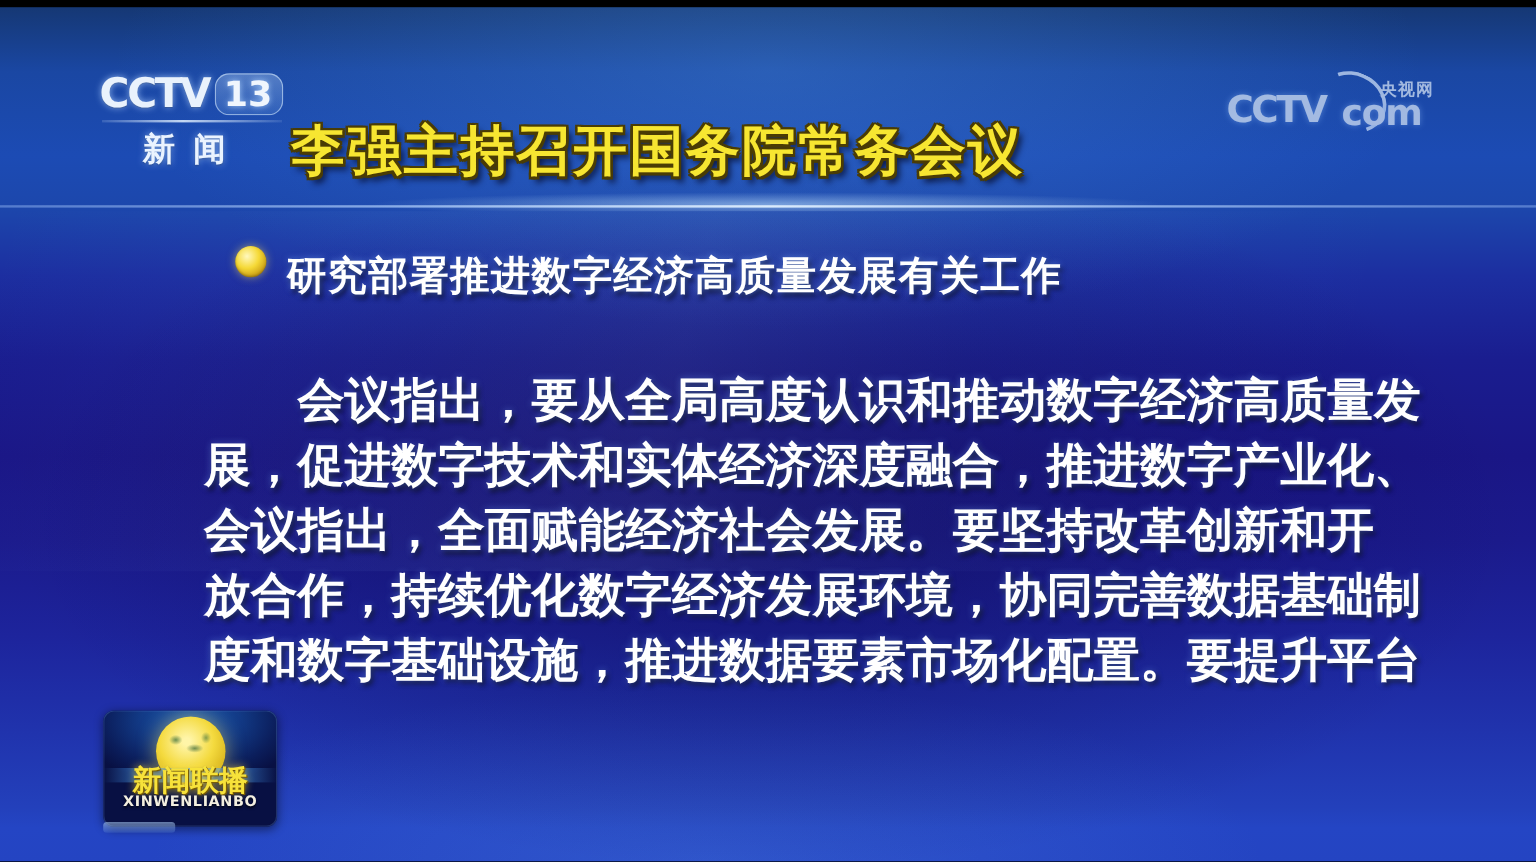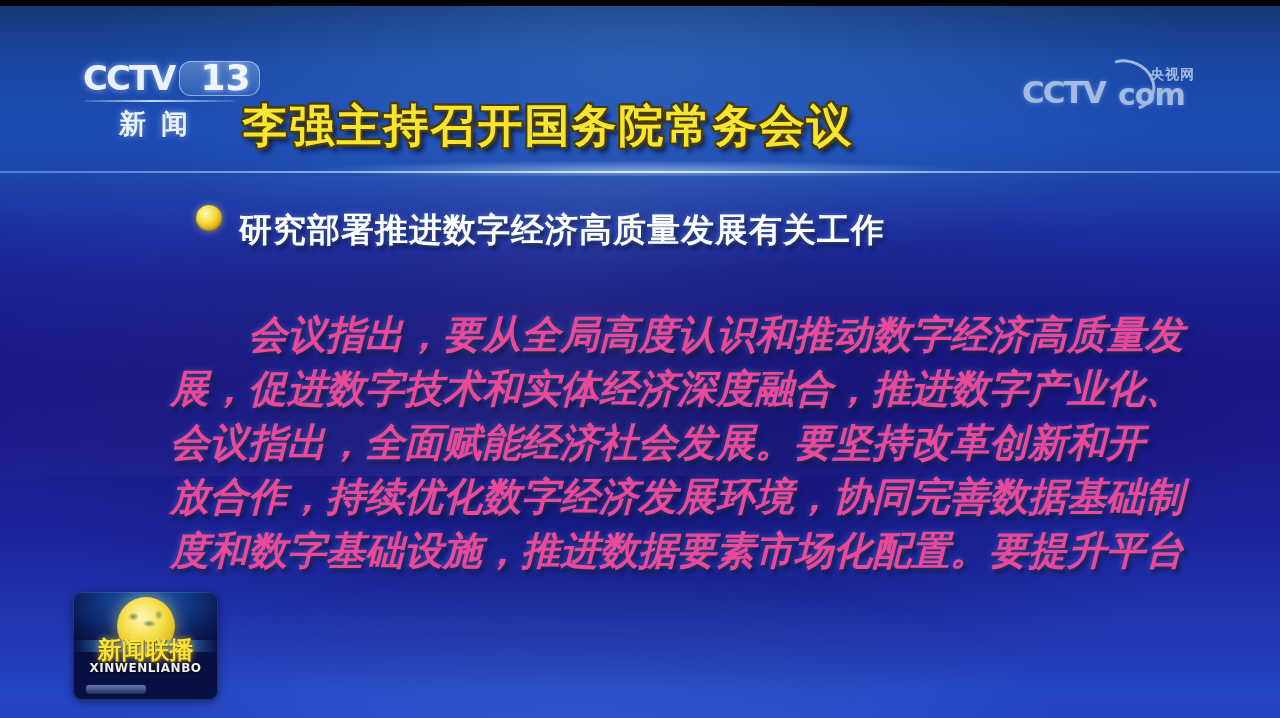--- a/index.html
+++ b/index.html
@@ -116,25 +116,25 @@
     font-family: "DejaVu Sans", "Liberation Sans", sans-serif;
     font-size: 34px;
     font-weight: bold;
     letter-spacing: -2px;
     color: #e9f2fc;
     text-shadow: 0 0 6px rgba(170,205,255,0.8), 0 1px 1px rgba(20,50,110,0.9);
     line-height: 36px;
   }
   .cctv-13-badge {
     margin-left: 5px;
-    padding: 0 9px 1px 21px;
+    padding: 0 9px 1px 7px;
     border-radius: 12px;
     background: linear-gradient(to bottom, rgba(190,220,255,0.34), rgba(110,160,225,0.20));
     box-shadow: inset 0 0 0 1px rgba(220,238,255,0.55);
-    font-size: 36px;
+    font-size: 29px;
     font-weight: bold;
     color: #f0f6fd;
     line-height: 34px;
     text-shadow: 0 0 5px rgba(180,215,255,0.85);
   }
   .cctv-underline {
     position: absolute;
     left: 2px;
     top: 42px;
     width: 150px;
@@ -249,38 +249,37 @@
   #body-text {
     position: absolute;
     left: 170px;
     top: 308px;
     width: 944px;
   }
   .body-line {
     font-size: 39px;
     font-weight: bold;
     letter-spacing: 0px;
-    color: #ec4899;
+    color: #ffffff;
     line-height: 54px;
     height: 54px;
     text-shadow: 0 0 6px rgba(120,165,250,0.45), 2px 3px 4px rgba(4,6,32,0.9);
     white-space: nowrap;
-    font-style: italic;
   }
   .body-line.indent {
     text-indent: 78px;
   }
 
   
   #xinwenlianbo-bug {
     position: absolute;
-    left: 73px;
+    left: 86px;
     top: 592px;
     width: 145px;
-    height: 108px;
+    height: 97px;
     border-radius: 9px;
     overflow: hidden;
     background:
       radial-gradient(ellipse 92px 56px at 50% 8%, #1a5ab4 0%, #123a86 45%, #0b1e5c 78%, #081043 100%),
       #081043;
     box-shadow: 0 2px 8px rgba(0,0,0,0.45), inset 0 0 0 1px rgba(120,170,240,0.22);
   }
   .bug-globe {
     position: absolute;
     left: 44px;

